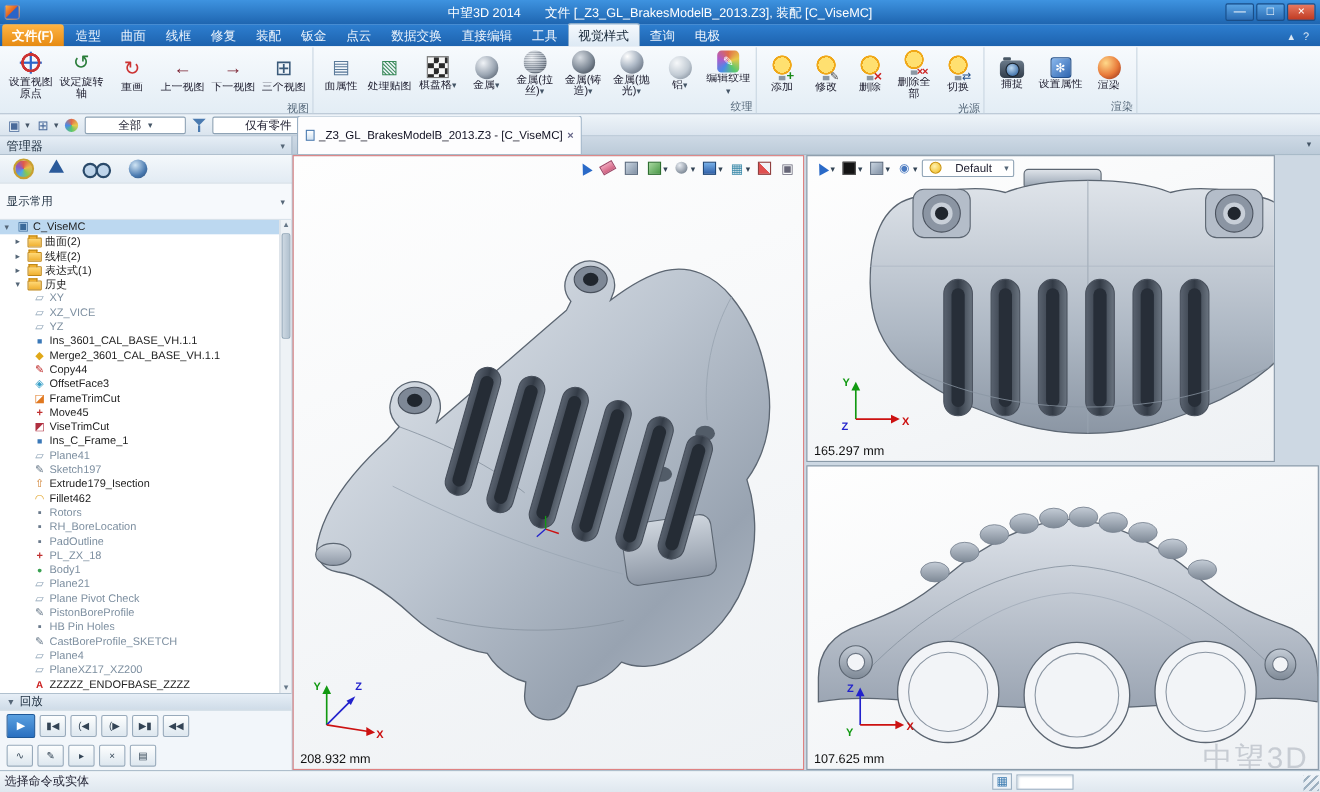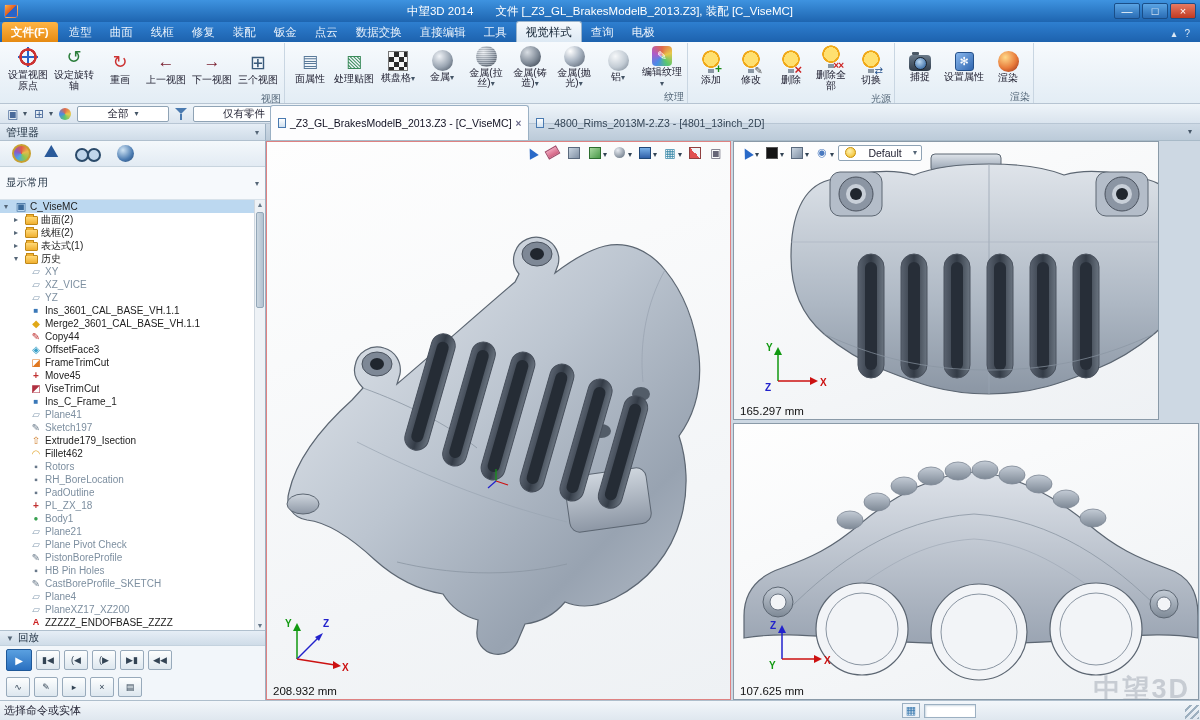--- a/index.html
+++ b/index.html
@@ -159,21 +159,21 @@
   .section-icon::before{content:"";width:10px;height:10px;background:linear-gradient(45deg,#e05050 50%,#f0f4f8 50%);border:1px solid #904040;display:block}
   .window-icon::before{content:"▣";color:#667;font-size:12px}
   .black-swatch-icon::before{content:"";width:10px;height:10px;background:#141414;border:1px solid #555;display:block}
   .eye-icon::before{content:"◉";color:#4a7ac0;font-size:11px}
   .bulb-icon::before{content:"";width:9px;height:9px;border-radius:50%;background:radial-gradient(circle at 40% 35%,#fff2b0,#f0b818);border:1px solid #c89008;display:block}
   .light-combo{height:16px;background:#fff;border:1px solid #8fa3b5;border-radius:2px;display:flex;align-items:center;gap:4px;padding:0 4px;font-size:10.5px;min-width:84px;justify-content:space-between}
   .triad{position:absolute;z-index:2}
   .triad.main-pos{left:12px;bottom:26px}
   .triad.tr-pos{left:30px;bottom:26px}
   .triad.br-pos{left:34px;bottom:28px}
-  .watermark{position:absolute;right:8px;bottom:-8px;font-size:27px;font-weight:bold;color:#c7ccd3;letter-spacing:2px}
+  .watermark{position:absolute;right:8px;bottom:-8px;font-size:27px;font-weight:normal;color:#c7ccd3;letter-spacing:2px}
 
   
   .statusbar{position:absolute;left:0;top:700px;width:1200px;height:20px;background:linear-gradient(#f2f6fa,#dfe7ef);border-top:1px solid #aebecc;display:flex;align-items:center;padding:0 4px;font-size:11px;color:#223}
   .sb-right{margin-left:auto;display:flex;gap:4px;align-items:center;margin-right:220px}
   .sb-box{width:18px;height:15px;border:1px solid #9cb0c2;background:#eef3f8;display:flex;align-items:center;justify-content:center}
   .sb-grid-icon::before{content:"▦";color:#3a7ab0;font-size:11px}
   .sb-field{width:52px;height:14px;border:1px solid #9cb0c2;background:#fff;box-shadow:inset 1px 1px 2px #ccd8e2}
   .grip{position:absolute;right:1px;bottom:1px;width:14px;height:14px;background:repeating-linear-gradient(135deg,transparent 0 3px,#9db0c0 3px 5px)}
 </style>
 </head>
@@ -396,25 +396,20 @@
     <span class="mini-caret">▾</span>
   </div>
   <div class="tabstrip">
 
       <div class="doctab active">
         <span class="doctab-icon"></span>
         <span>_Z3_GL_BrakesModelB_2013.Z3 - [C_ViseMC]</span>
         <span class="doctab-close">×</span>
       </div>
 
-      <div class="doctab">
-        <span class="doctab-icon"></span>
-        <span>_4800_Rims_2013M-2.Z3 - [4801_13inch_2D]</span>
-        <span class="doctab-close"></span>
-      </div>
     </div>
   <span class="tabstrip-end" style="position:absolute;right:2px;top:127px;font-size:8px;color:#456">▾</span>
 
   <div class="manager">
     <div class="mgr-icons">
       <span class="mgi">
           <span class="palette-icon"></span>
         </span>
       <span class="mgi">
           <span class="drop-arrow-icon"></span>

